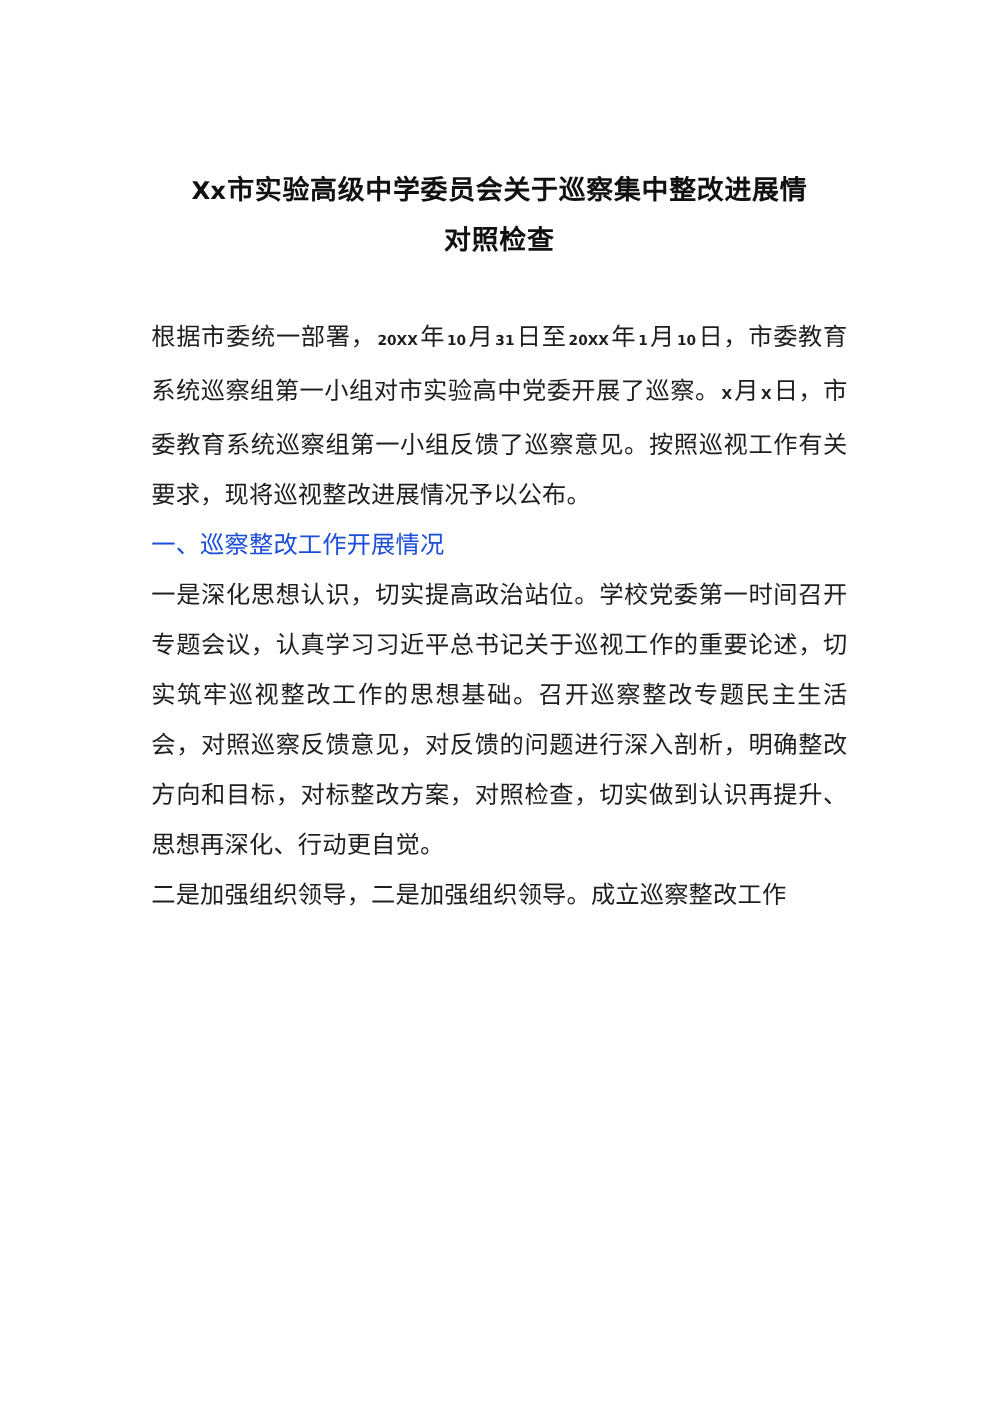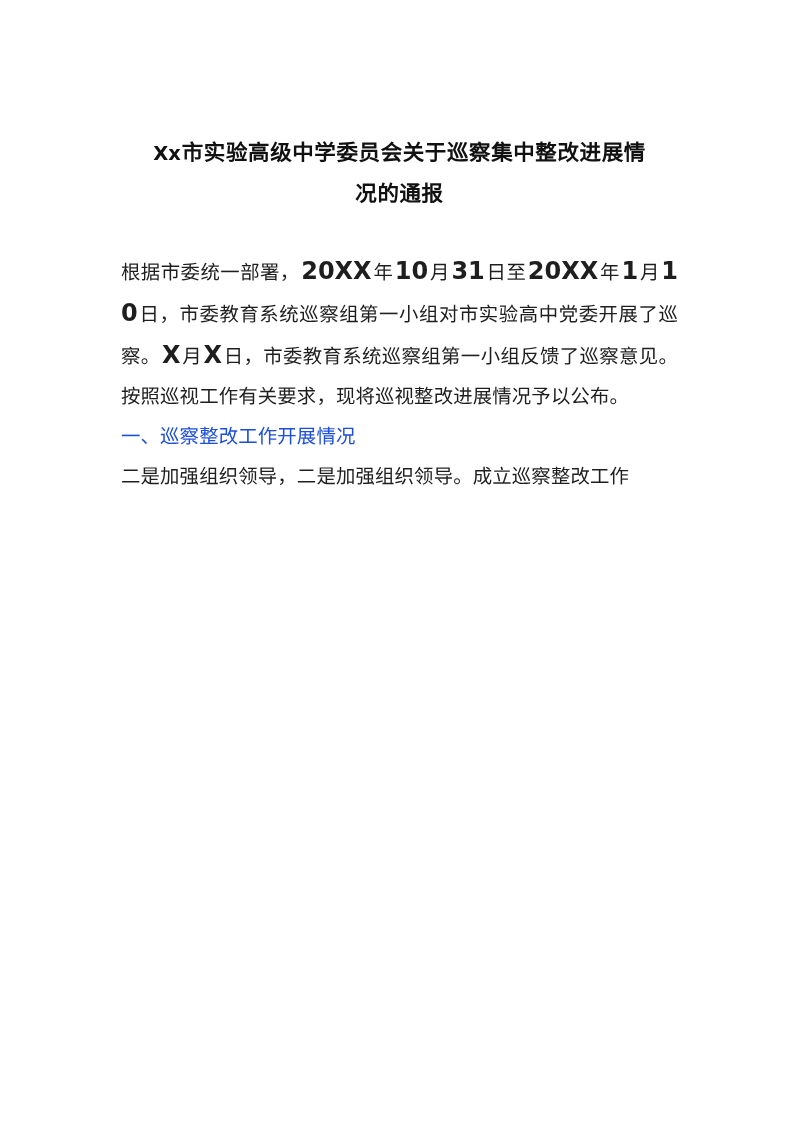--- a/index.html
+++ b/index.html
@@ -83,45 +83,46 @@
     text-align: left;
     letter-spacing: 0.15px;
     word-break: break-all;
     color: #1d4ed8;
   }
 
   
   .lat {
     font-family: "DejaVu Sans", "Liberation Sans", sans-serif;
     font-weight: 700;
-    font-size: 24px;
+    font-size: 11px;
     letter-spacing: 0;
     padding: 0 1.5px;
   }
 
   .doc-title .lat {
     font-size: 19.5px;
     font-weight: 700;
     padding: 0 1px 0 0;
   }
 </style>
 </head>
 <body>
 
 <div class="page">
   <div class="content">
 
     <div class="title-spacer-top"></div>
 
-    <h1 class="doc-title"><span class="lat">Xx</span><span>市实验高级中学委员会关于巡察集中整改进展情</span><br><span>况的通报</span></h1>
+    <h1 class="doc-title"><span class="lat">Xx</span><span>市实验高级中学委员会关于巡察集中整改进展情</span><br><span>对照检查</span></h1>
 
     <div class="title-gap"></div>
 
     <p class="para"><span>根据市委统一部署，</span><span class="lat">20XX</span><span>年</span><span class="lat">10</span><span>月</span><span class="lat">31</span><span>日至</span><span class="lat">20XX</span><span>年</span><span class="lat">1</span><span>月</span><span class="lat">10</span><span>日，市委教育系统巡察组第一小组对市实验高中党委开展了巡察。</span><span class="lat">X</span><span>月</span><span class="lat">X</span><span>日，市委教育系统巡察组第一小组反馈了巡察意见。按照巡视工作有关要求，现将巡视整改进展情况予以公布。</span></p>
 
     <p class="heading-line">一、巡察整改工作开展情况</p>
 
 
+    <p class="para">一是深化思想认识，切实提高政治站位。学校党委第一时间召开专题会议，认真学习习近平总书记关于巡视工作的重要论述，切实筑牢巡视整改工作的思想基础。召开巡察整改专题民主生活会，对照巡察反馈意见，对反馈的问题进行深入剖析，明确整改方向和目标，对标整改方案，对照检查，切实做到认识再提升、思想再深化、行动更自觉。</p>
 
     <p class="para">二是加强组织领导，二是加强组织领导。成立巡察整改工作</p>
 
   </div>
 </div>
 
 </body></html>

